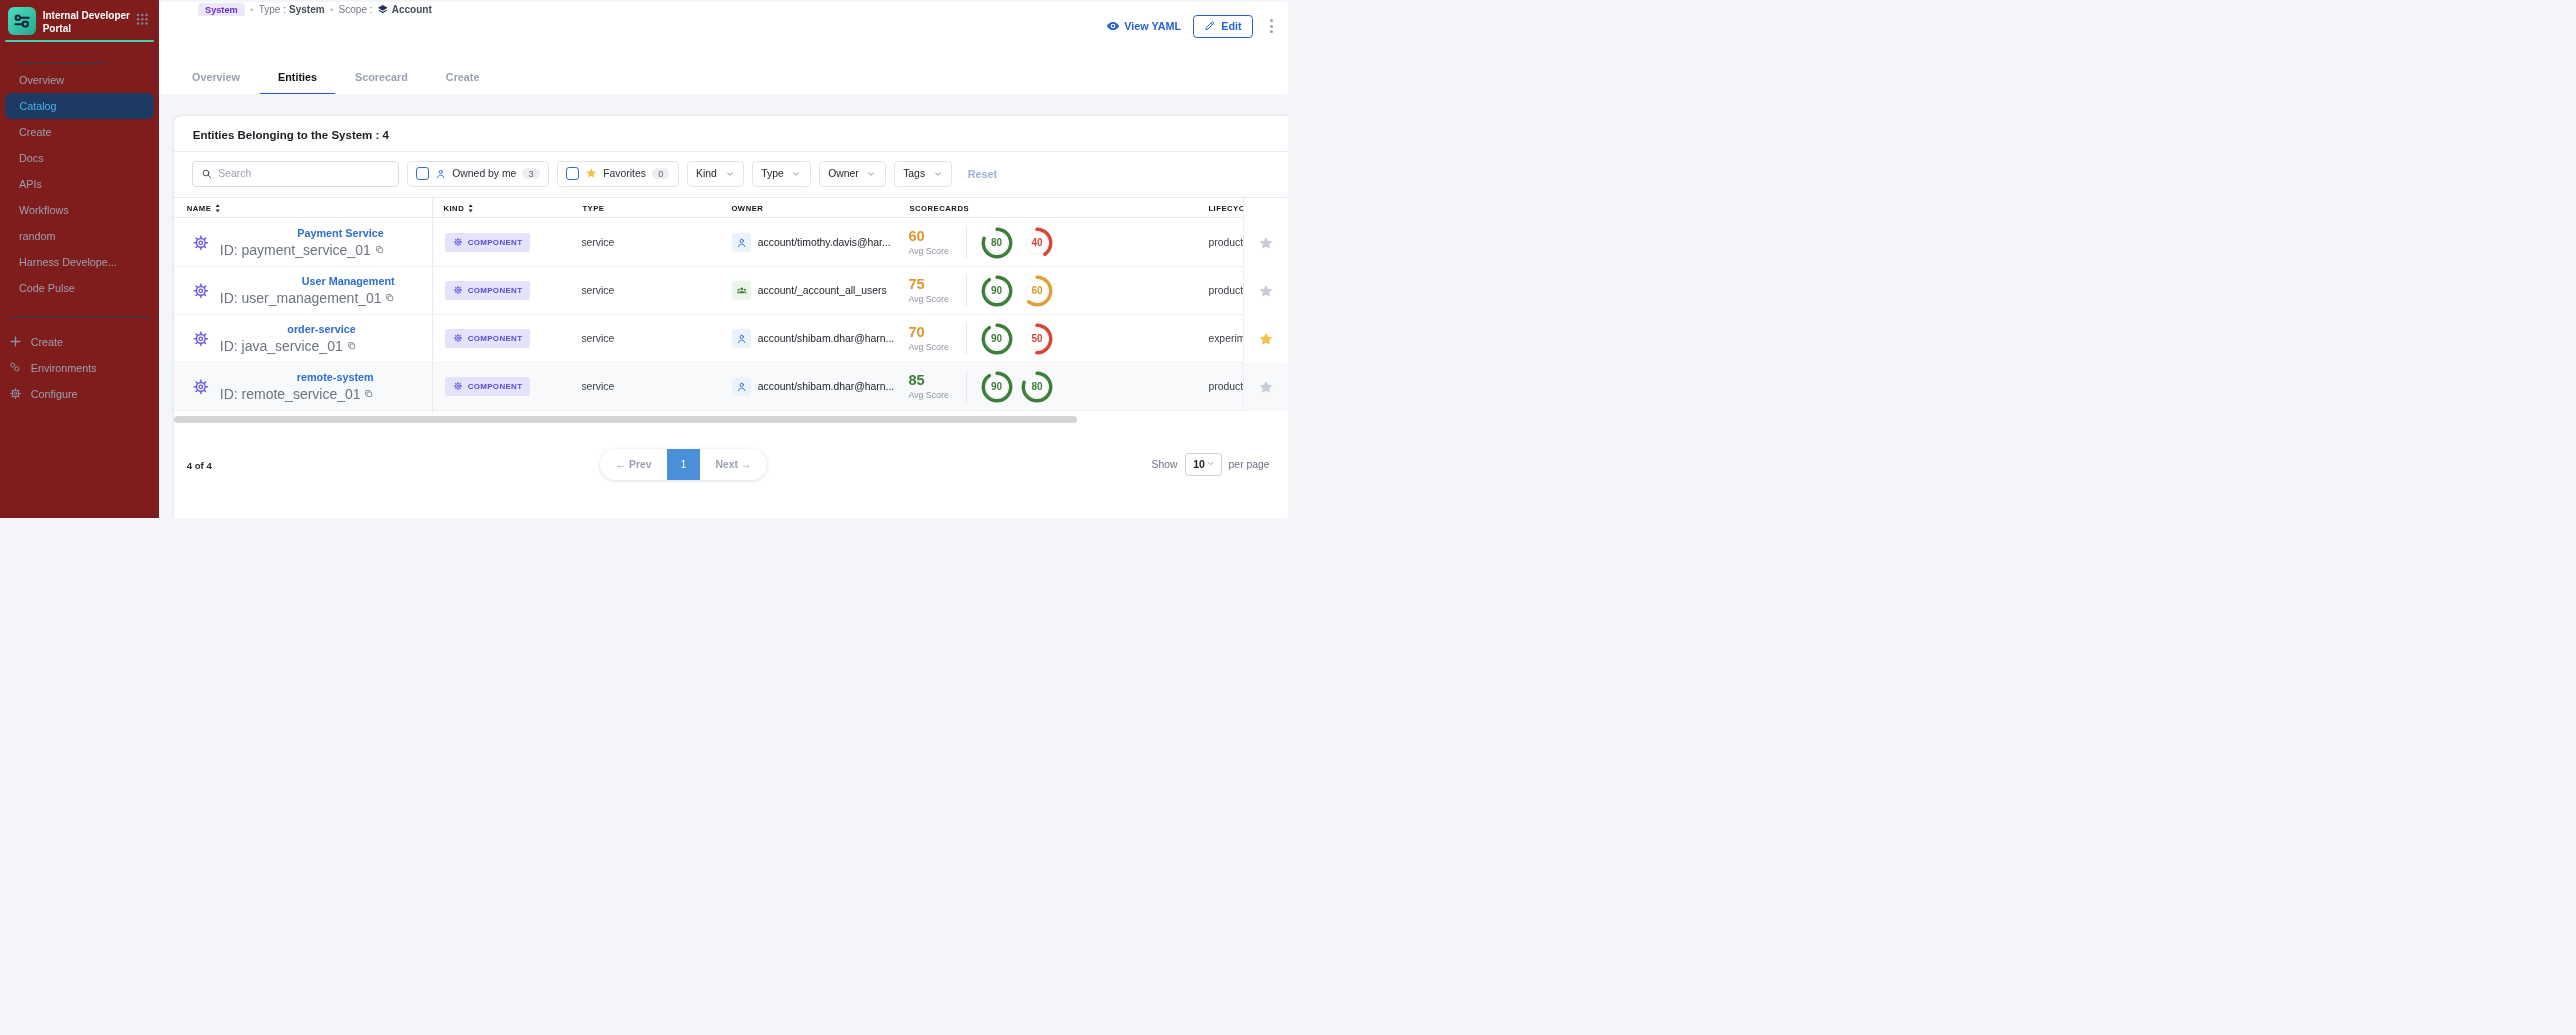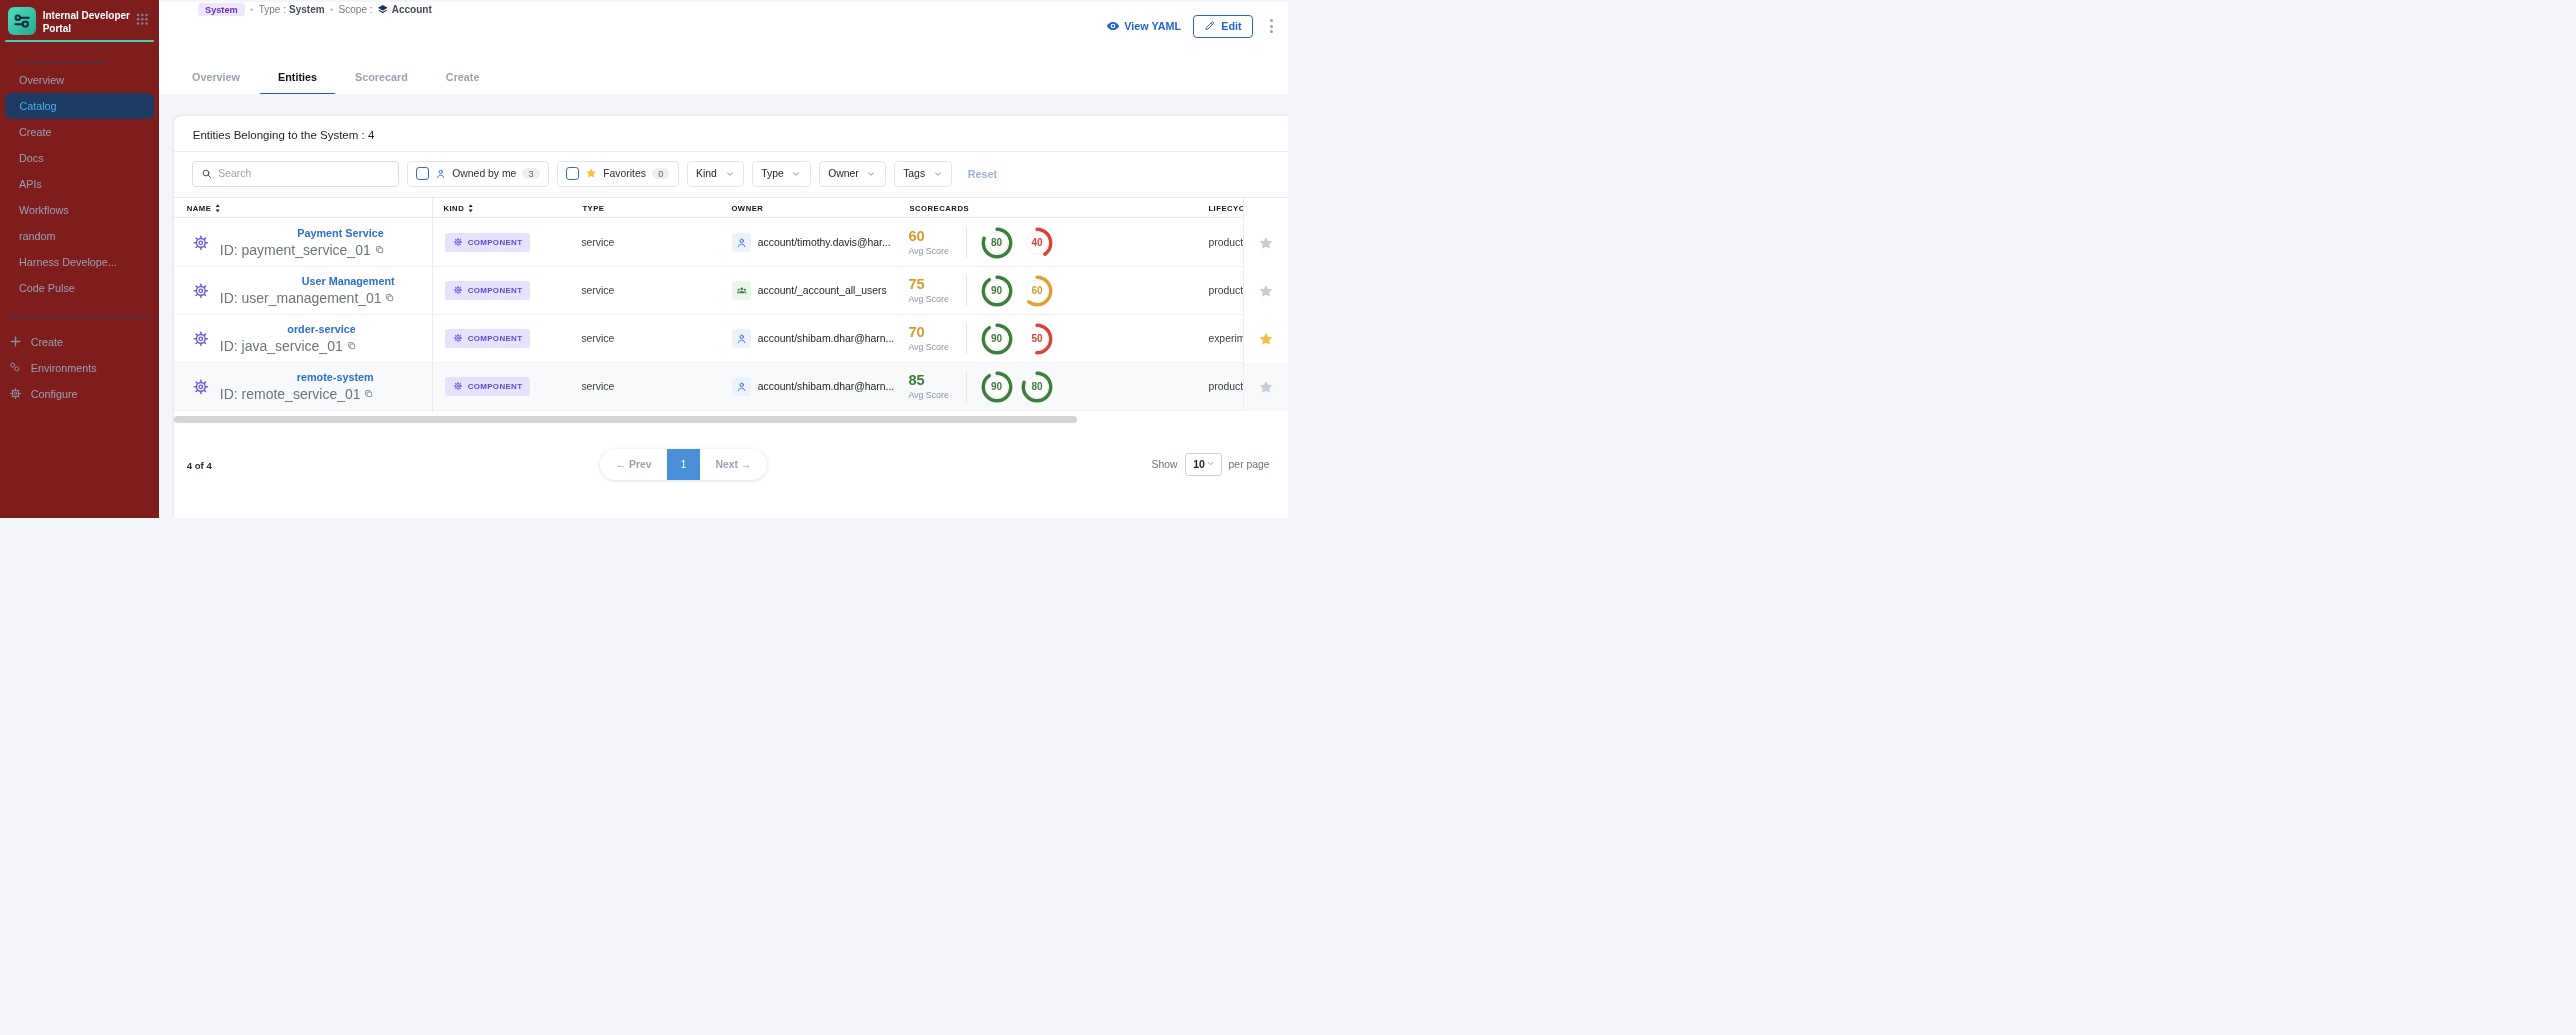--- a/index.html
+++ b/index.html
@@ -44,21 +44,21 @@
   .kebab i { width:3.1px; height:3.1px; border-radius:50%; background:#9aa1ae; }
 
   .tabs { position:absolute; bottom:0; left:14px; display:flex; }
   .tab { padding:0 19px; height:35px; line-height:32px; font-size:10.8px; font-weight:bold; color:#9ba2b0; cursor:pointer; position:relative; }
   .tab.active { color:#101215; }
   .tab.active::after { content:""; position:absolute; left:0; right:0; bottom:0; height:3.1px; background:#2356c7; border-radius:2.3px 2.3px 0 0; }
 
   
   .content { position:absolute; top:94px; left:0; right:0; bottom:0; background:#f3f5f8; }
   .card { position:absolute; left:15.4px; top:21.5px; right:0; bottom:0; background:#fff; border-radius:6.1px 0 0 0; box-shadow:0 0.8px 3.1px rgba(20,30,50,.10), 0 0 0.8px rgba(20,30,50,.18); }
-  .card-title { position:absolute; left:18.4px; top:13px; font-size:11.5px; font-weight:normal; color:#1c1f26; }
+  .card-title { position:absolute; left:18.4px; top:13px; font-size:11.5px; font-weight:bold; color:#1c1f26; }
   .card-div { position:absolute; left:0; right:0; top:35px; border-top:0.8px solid #e8eaee; }
 
   .filters { position:absolute; left:17.7px; top:45px; height:26px; display:flex; align-items:center; gap:7.7px; }
   .search-box { width:207px; height:26px; border:0.8px solid #d9dce2; border-radius:3.8px; display:flex; align-items:center; padding:0 7.7px; background:#fff; }
   .search-box input { border:none; outline:none; font-size:10.4px; color:#333; width:100%; margin-left:6.1px; font-family:"Liberation Sans",sans-serif; }
   .search-box input::placeholder { color:#9aa1ad; }
   .chip { height:26px; border:0.8px solid #e1e4ea; border-radius:4.6px; background:#fff; display:flex; align-items:center; padding:0 8.5px; gap:6.1px; font-size:10.4px; color:#2b2f38; cursor:pointer; }
   .chk { width:12.3px; height:12.3px; border:1.2px solid #2e6bd6; border-radius:3.1px; background:#fff; flex:0 0 12.3px; cursor:pointer; }
   .count-pill { background:#edeff2; border-radius:7px; padding:0.8px 6.1px; font-size:9.2px; color:#5d6370; }
   .dd { gap:7.7px; color:#23262d; }

